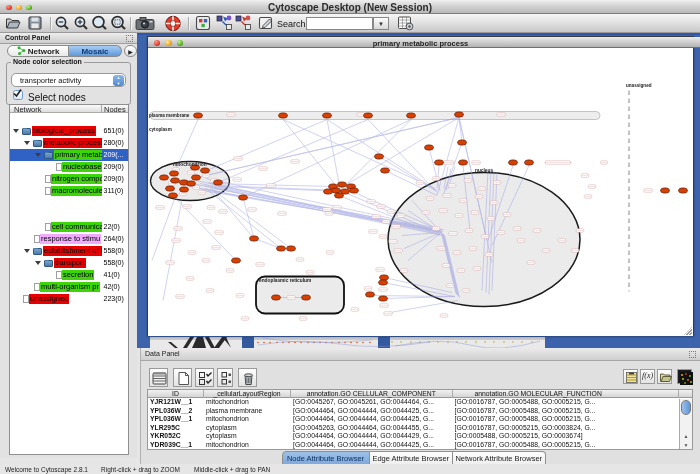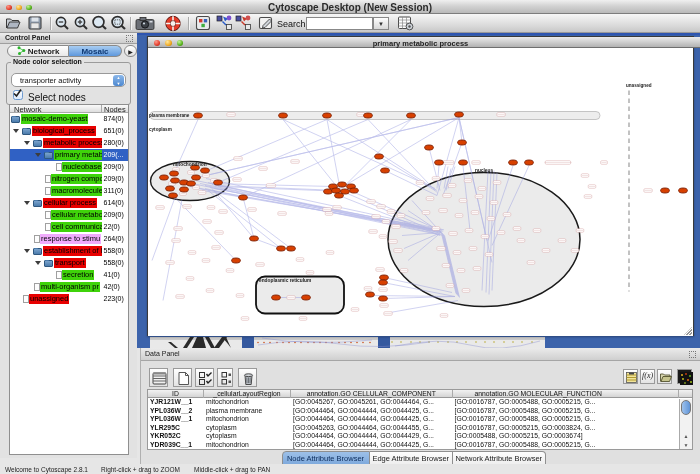--- a/index.html
+++ b/index.html
@@ -643,25 +643,20 @@
       </svg>
     </div>
     <div class="cbxlab">Select nodes</div>
     <div class="ttable">
       <div class="thead">
         <span style="position:absolute;left:4px;">Network</span>
         <span style="position:absolute;left:94px;">Nodes</span>
         <span style="position:absolute;left:91px;top:0;width:1px;height:8.5px;background:#aaa;"></span>
       </div>
       <div class="tbody">
-        <div class="trow" style="top:-0.5px;">
-          <span class="fold" style="left:0.5px;"></span>
-          <span class="chip" style="left:11.0px;max-width:81.0px;background:#3fd30a;">mosaic-demo-yeast</span>
-          <span class="cnt" style="color:#000;">874(0)</span>
-        </div>
         <div class="trow" style="top:11.5px;">
           <span class="tri" style="left:2.5px;"></span>
           <span class="fold" style="left:11.5px;"></span>
           <span class="chip" style="left:22.0px;max-width:70.0px;background:#e80000;">biological_process</span>
           <span class="cnt" style="color:#000;">651(0)</span>
         </div>
         <div class="trow" style="top:23.5px;">
           <span class="tri" style="left:13.5px;"></span>
           <span class="fold" style="left:22.5px;"></span>
           <span class="chip" style="left:33.0px;max-width:59.0px;background:#e80000;">metabolic process</span>
@@ -680,31 +675,20 @@
         </div>
         <div class="trow" style="top:59.5px;">
           <span class="filei" style="left:34.5px;"></span>
           <span class="chip" style="left:41.0px;max-width:51.0px;background:#3fd30a;">nitrogen compou</span>
           <span class="cnt" style="color:#000;">209(0)</span>
         </div>
         <div class="trow" style="top:71.5px;padding-left:42px;">
           <span class="filei" style="left:34.5px;"></span>
           <span class="chip" style="left:41.0px;max-width:51.0px;background:#3fd30a;">macromolecule</span>
           <span class="cnt" style="color:#000;">311(0)</span>
-        </div>
-        <div class="trow" style="top:83.5px;">
-          <span class="tri" style="left:13.5px;"></span>
-          <span class="fold" style="left:22.5px;"></span>
-          <span class="chip" style="left:33.0px;max-width:59.0px;background:#e80000;">cellular process</span>
-          <span class="cnt" style="color:#000;">614(0)</span>
-        </div>
-        <div class="trow" style="top:95.5px;">
-          <span class="filei" style="left:34.5px;"></span>
-          <span class="chip" style="left:41.0px;max-width:51.0px;background:#3fd30a;">cellular metabo</span>
-          <span class="cnt" style="color:#000;">209(0)</span>
         </div>
         <div class="trow" style="top:107.5px;">
           <span class="filei" style="left:34.5px;"></span>
           <span class="chip" style="left:41.0px;max-width:51.0px;background:#3fd30a;">cell communicat</span>
           <span class="cnt" style="color:#000;">22(0)</span>
         </div>
         <div class="trow" style="top:119.5px;">
           <span class="filei" style="left:23.5px;"></span>
           <span class="chip" style="left:30.0px;max-width:62.0px;background:#f0abfc;">response to stimu</span>
           <span class="cnt" style="color:#000;">264(0)</span>

